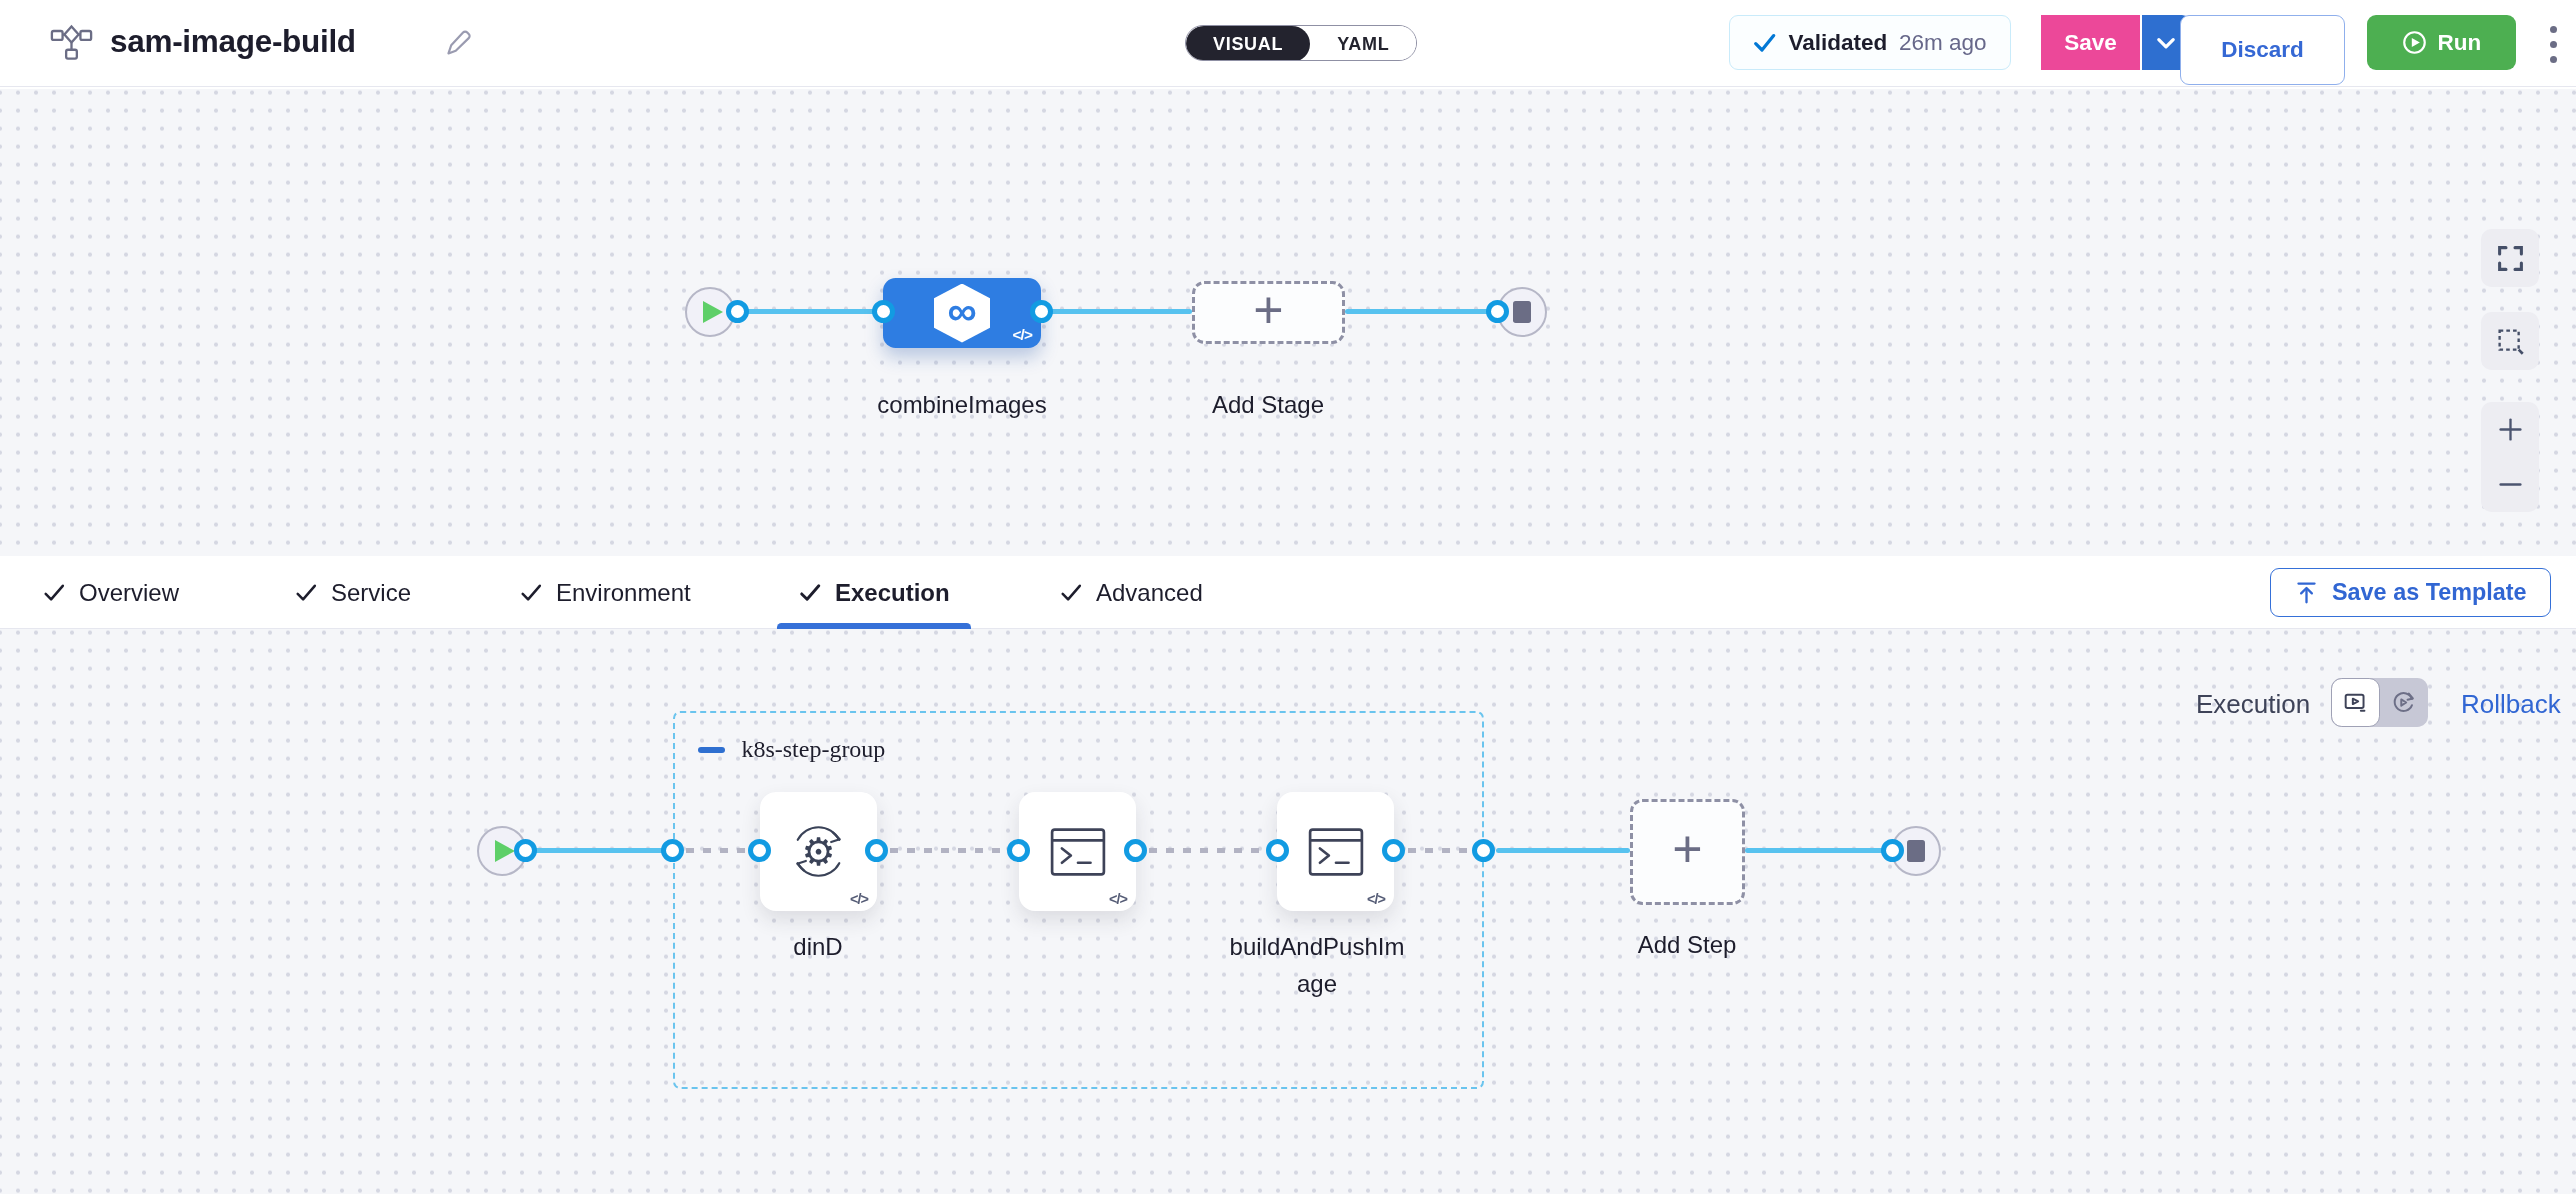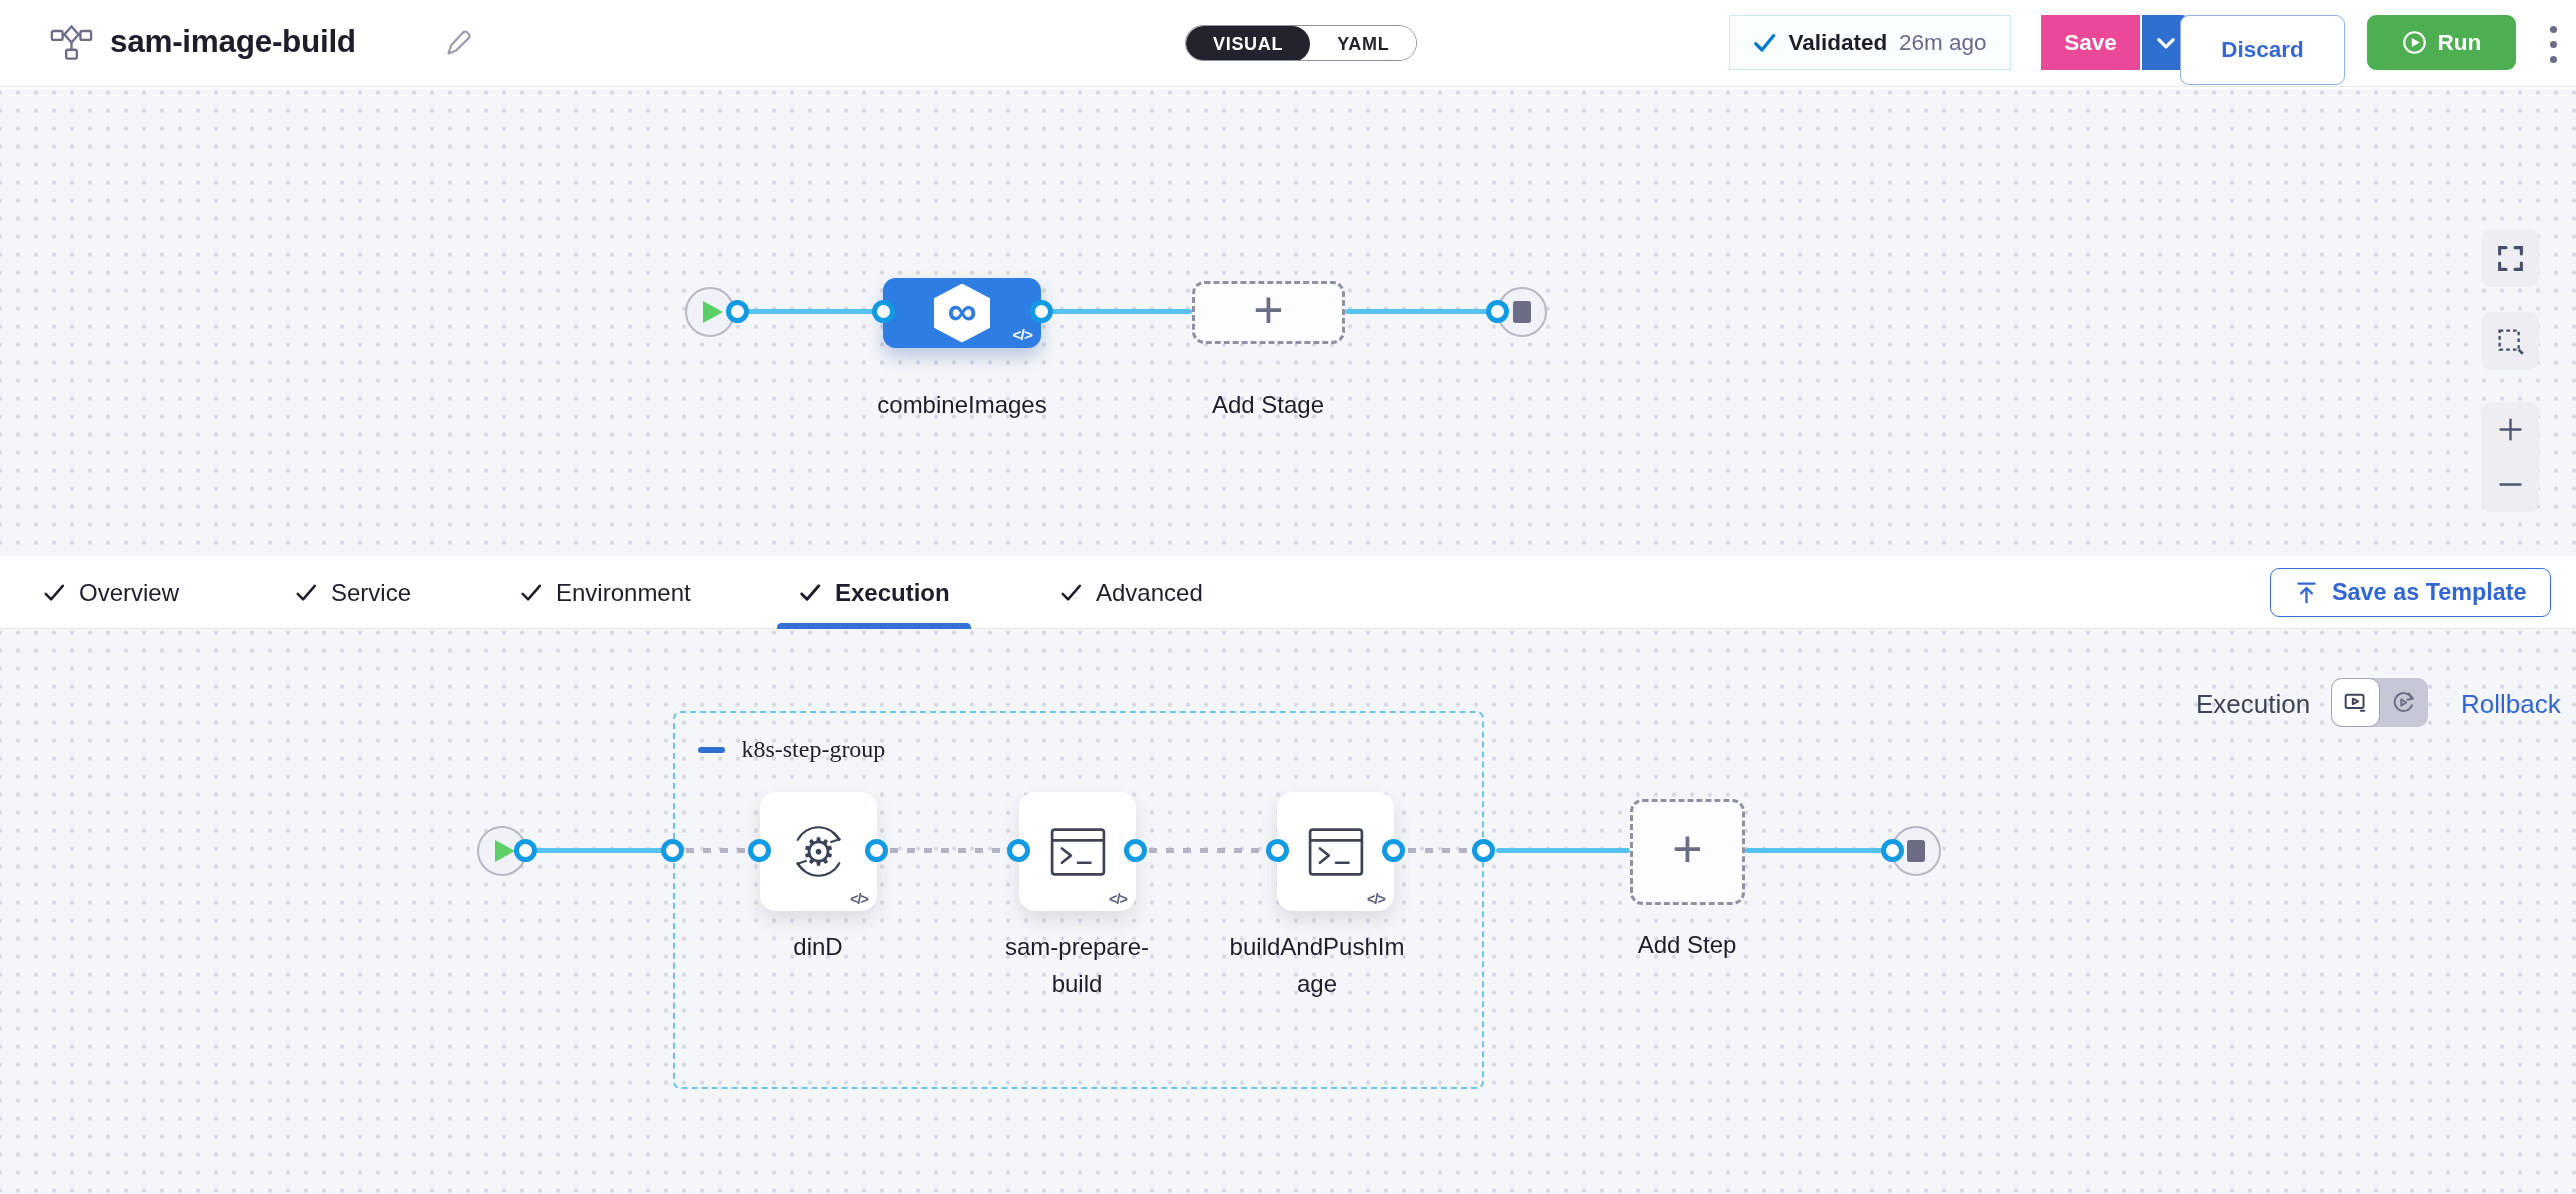--- a/index.html
+++ b/index.html
@@ -10,21 +10,21 @@
   #header { position:absolute; left:0; top:0; width:2576px; height:87px; background:#fff; border-bottom:1.8px solid #e6e7ef; z-index:5; }
   .hdr-pipe-icon { position:absolute; left:50px; top:23.4px; width:43px; height:41px; }
   .hdr-title { position:absolute; left:110px; top:23.4px; font-size:31.5px; font-weight:700; color:#1d1d2c; letter-spacing:-0.3px; }
   .hdr-pencil { position:absolute; left:443px; top:27px; width:31px; height:31px; cursor:pointer; }
 
   .view-toggle { position:absolute; left:1185px; top:25px; height:36px; display:flex; align-items:flex-start; border:1.8px solid #8f90a4; border-radius:19px; background:#fff; overflow:hidden; }
   .view-toggle .seg { height:36px; display:flex; align-items:center; justify-content:center; font-size:18px; font-weight:700; letter-spacing:0.7px; padding:0 27px; cursor:pointer; }
   .seg-visual { background:#23232e; color:#fff; border-radius:18px; min-width:104px; }
   .seg-yaml { background:#fff; color:#23232e; min-width:94px; }
 
-  .validated-badge { position:absolute; left:1729px; top:15.3px; height:55px; display:flex; align-items:center; gap:11.7px; padding:0 23.4px; background:#fbfeff; border:1.8px solid #c9ebfa; border-radius:0; }
+  .validated-badge { position:absolute; left:1729px; top:15.3px; height:55px; display:flex; align-items:center; gap:11.7px; padding:0 23.4px; background:#fbfeff; border:1.8px solid #c9ebfa; border-radius:9px; }
   .validated-badge .v-label { font-size:22.5px; font-weight:700; color:#1d1d2c; }
   .validated-badge .v-time { font-size:22.5px; font-weight:400; color:#67688a; }
 
   .save-split { position:absolute; left:2013px; top:15.3px; height:55px; display:flex; border-radius:9px; overflow:hidden; }
   .save-main { width:99px; background:#ec4899; color:#fff; font-size:22.5px; font-weight:700; display:flex; align-items:center; justify-content:center; cursor:default;margin-left:28px; }
   .save-sep { width:1.8px; background:rgba(255,255,255,0.9); }
   .save-chev { width:49px; background:#2e6fd0; display:flex; align-items:center; justify-content:center; cursor:pointer; }
 
   .discard-btn { position:absolute; left:2180px; top:15.3px; height:70px; width:165px; background:#fff; border:1.8px solid #8fafec; border-radius:9px; color:#3568d4; font-size:22.5px; font-weight:700; display:flex; align-items:center; justify-content:center; cursor:pointer; }
   .run-btn { position:absolute; left:2367px; top:15.3px; height:55px; width:149px; background:#4daf51; border:none; border-radius:9px; color:#fff; font-size:22.5px; font-weight:700; display:flex; align-items:center; justify-content:center; gap:10.8px; cursor:pointer; }
@@ -327,19 +327,18 @@
     <div class="add-box" style="left:1630px; top:170px; width:115px; height:106px;">
       <span class="add-plus">+</span>
     </div>
     <div class="sline" style="left:1745px; top:219px; width:148px;"></div>
     <div class="cdot" style="left:1881px; top:210px;"></div>
     <div class="endpoint" style="left:1891px; top:197px;">
         <div class="stop-sq"></div>
       </div>
 
     <div class="node-label" style="left:730px; top:299px; width:176px;">dinD</div>
-    <div class="node-label" style="left:989px; top:299px; width:176px;">sam-prepare-build</div>
     <div class="node-label" style="left:1229px; top:299px; width:176px;">buildAndPushImage</div>
     <div class="node-label" style="left:1599px; top:297px; width:176px;">Add Step</div>
   </div>
 
 </div>
 
 
 </body></html>

